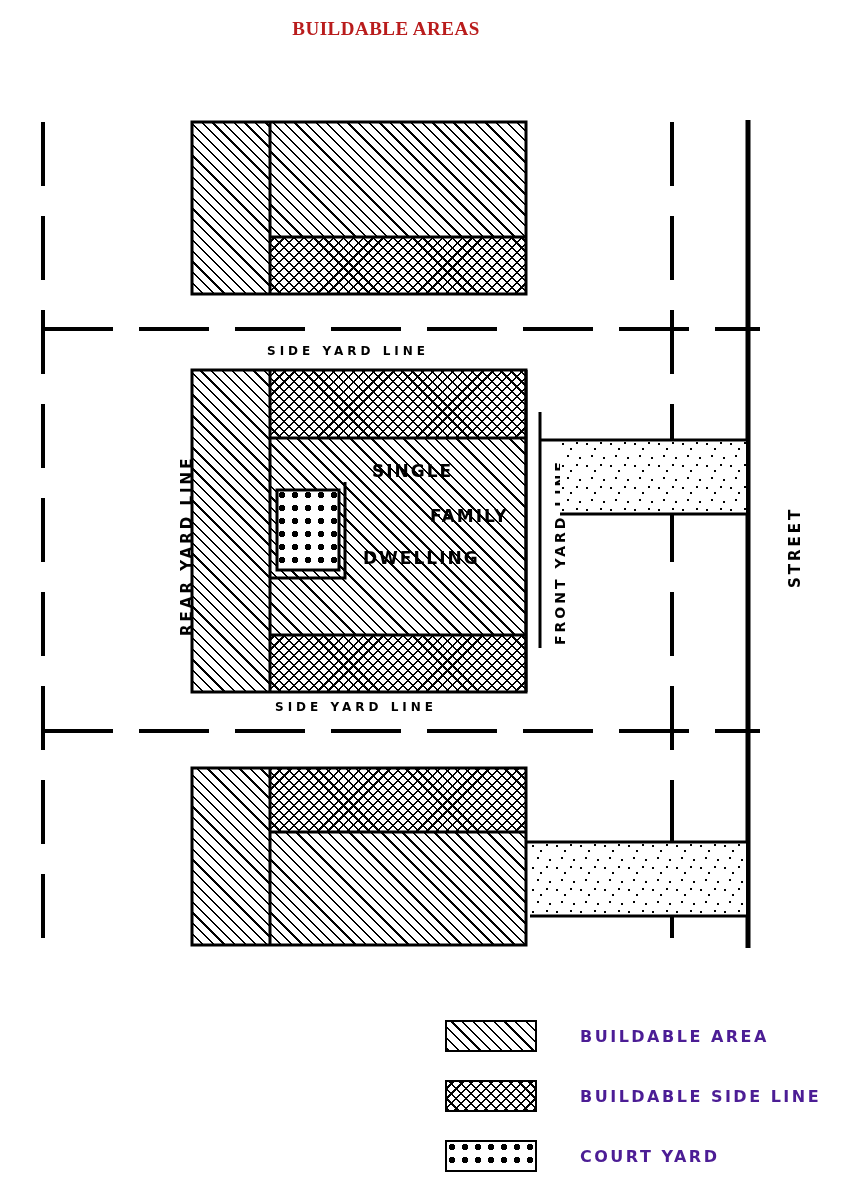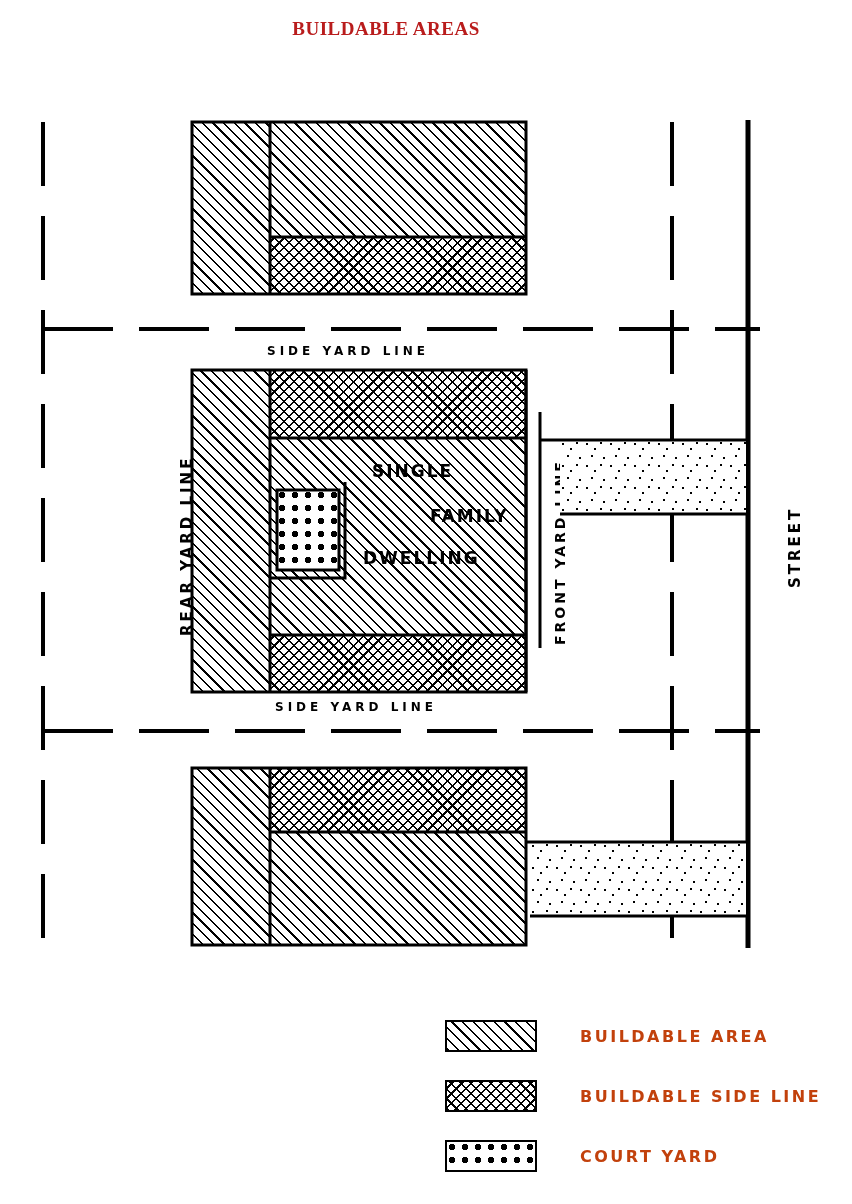--- a/index.html
+++ b/index.html
@@ -122,21 +122,21 @@
     box-sizing: border-box;
   }
   .lg-text {
     position: absolute;
     left: 140px;
     top: 7px;
     font-family: "DejaVu Sans", sans-serif;
     font-weight: bold;
     font-size: 16px;
     letter-spacing: 2.5px;
-    color: #c2410c;
+    color: #4c1d95;
     white-space: nowrap;
   }
 </style>
 </head>
 <body>
 
 <div id="title">BUILDABLE AREAS</div>
 
 <div id="canvas">
 

